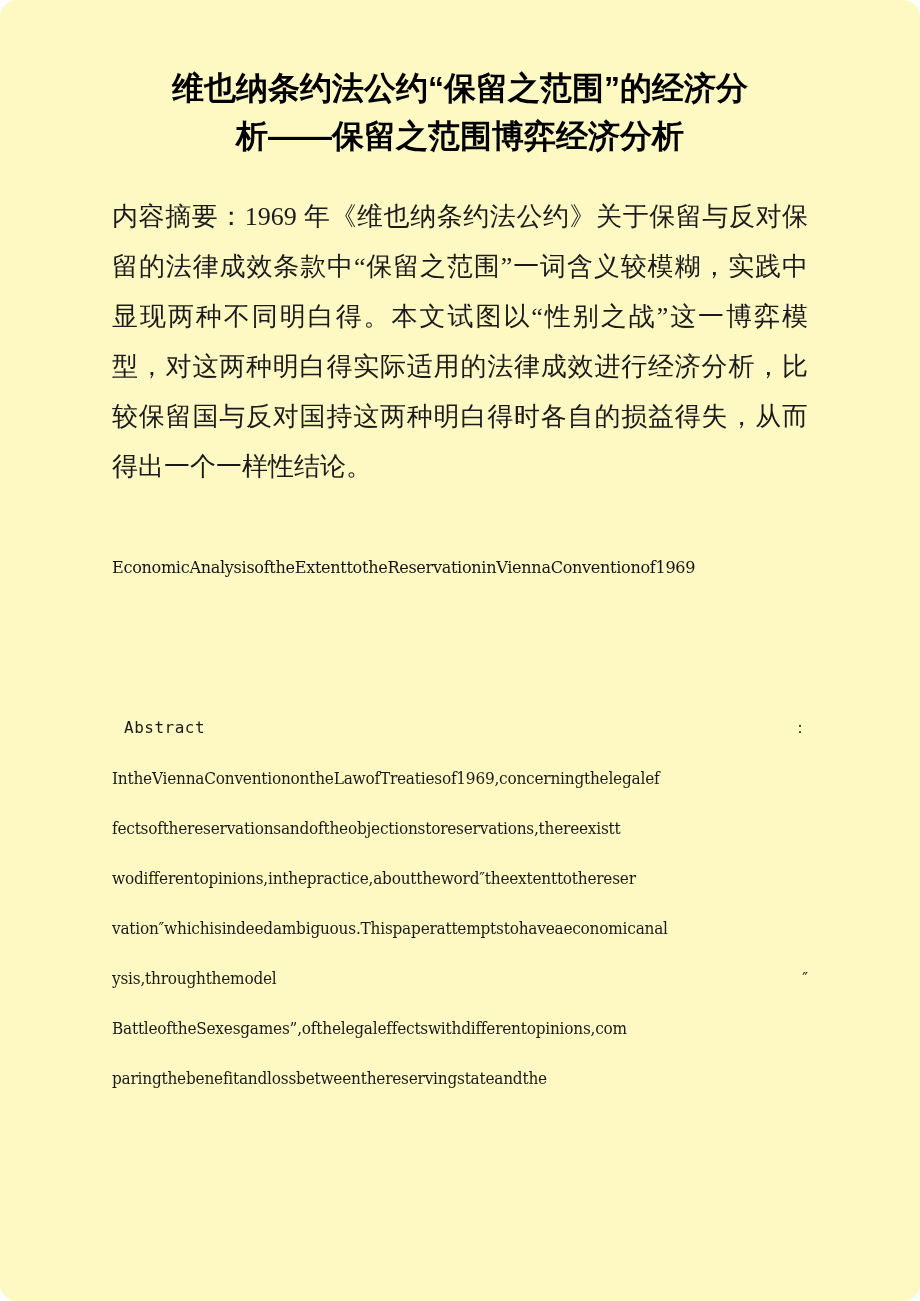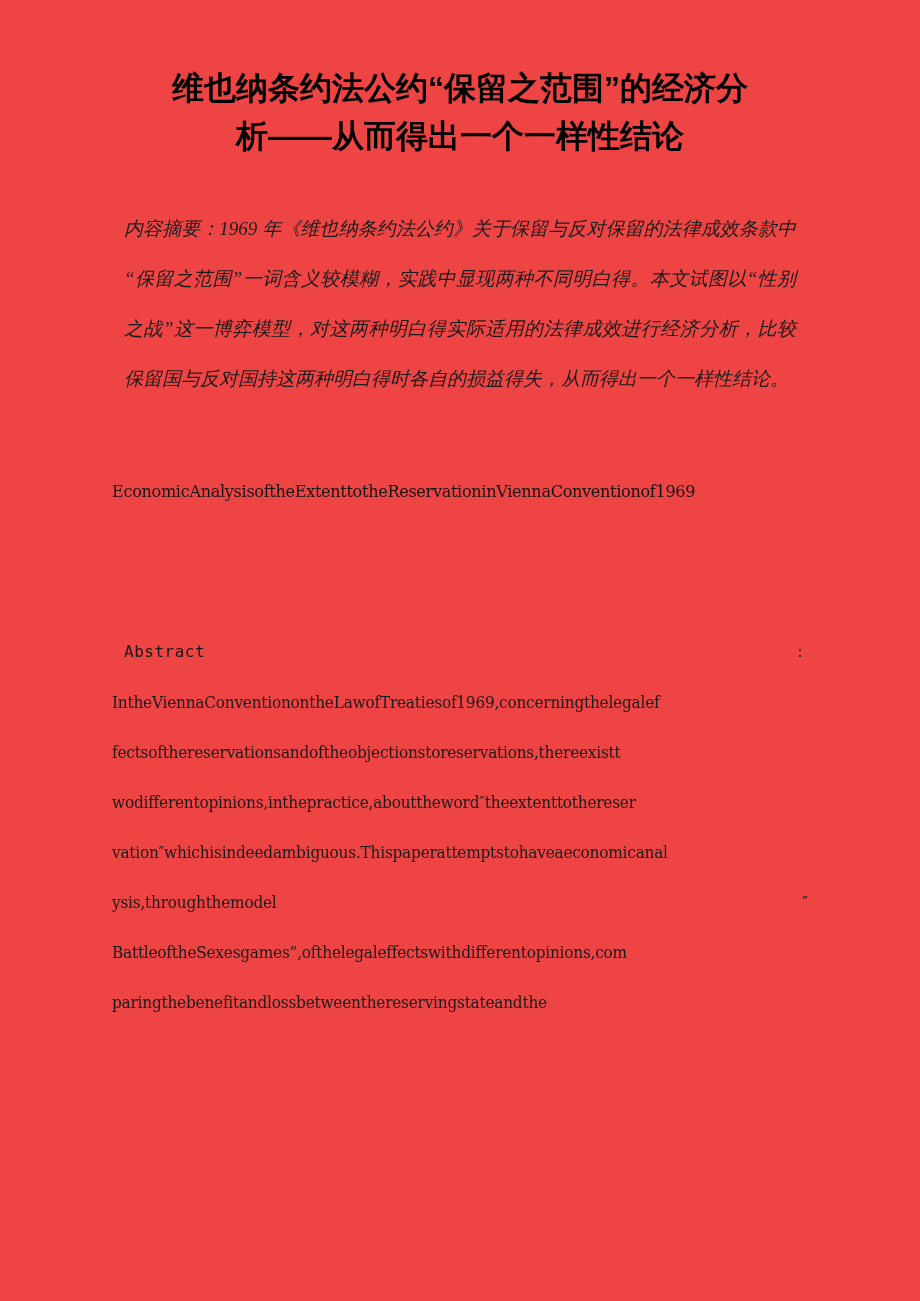--- a/index.html
+++ b/index.html
@@ -12,23 +12,24 @@
     font-family: "Liberation Serif", "DejaVu Serif", serif;
     color: #000000;
     -webkit-font-smoothing: none;
   }
 
   .page {
     position: relative;
     width: 920px;
     height: 1301px;
     margin: 0 auto;
-    background: #ef4444;
+    background: #fef9c3;
     overflow: hidden;
     box-sizing: border-box;
+    border-radius: 17px;
   }
 
   .content {
     position: absolute;
     left: 112px;
     top: 0;
     width: 696px;
   }
 
   
@@ -42,29 +43,28 @@
     color: #000000;
     margin: 0;
     padding-top: 64px;
     white-space: normal;
   }
   .doc-title .tline { display: block; }
 
   
   .cn-abstract {
     font-family: "Liberation Serif", "DejaVu Serif", serif;
-    font-size: 19px;
+    font-size: 26px;
     line-height: 50px;
     text-align: justify;
     text-justify: inter-character;
     color: #1b1b1b;
-    margin: 12px;
+    margin: 0;
     padding-top: 32px;
     text-align-last: left;
-    font-style: italic;
   }
 
   
   .cn-keywords {
     font-family: "Liberation Serif", "DejaVu Serif", serif;
     font-size: 19px;
     line-height: 50px;
     color: #1b1b1b;
     margin: 0;
     padding-top: 48px;
@@ -128,21 +128,21 @@
   }
 </style>
 </head>
 <body>
 
 <div class="page">
   <div class="content">
 
     <h1 class="doc-title">
       <span class="tline">维也纳条约法公约“保留之范围”的经济分</span>
-      <span class="tline">析——从而得出一个一样性结论</span>
+      <span class="tline">析——保留之范围博弈经济分析</span>
     </h1>
 
     <p class="cn-abstract">内容摘要：1969 年《维也纳条约法公约》关于保留与反对保留的法律成效条款中“保留之范围”一词含义较模糊，实践中显现两种不同明白得。本文试图以“性别之战”这一博弈模型，对这两种明白得实际适用的法律成效进行经济分析，比较保留国与反对国持这两种明白得时各自的损益得失，从而得出一个一样性结论。</p>
 
 
     <p class="en-title">EconomicAnalysisoftheExtenttotheReservationinViennaConventionof1969</p>
 
     <div class="en-abstract-label">
       <span class="lbl">Abstract</span>
       <span class="colon">：</span>

